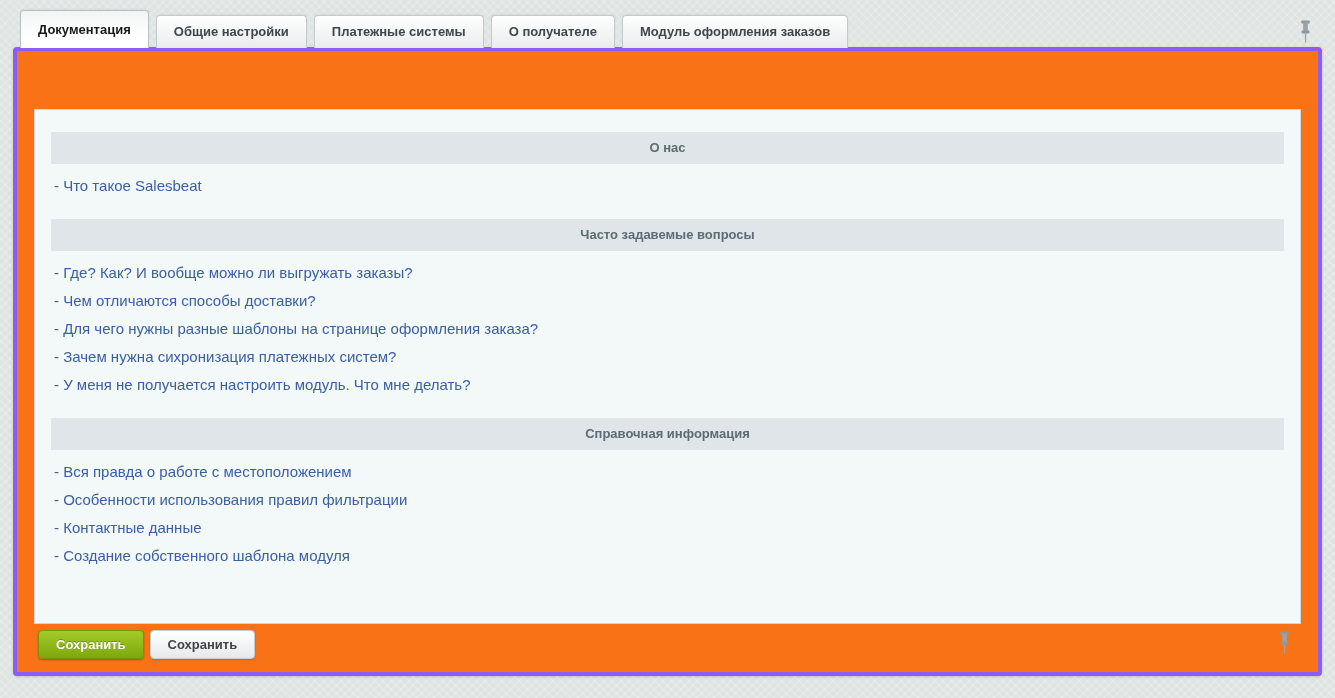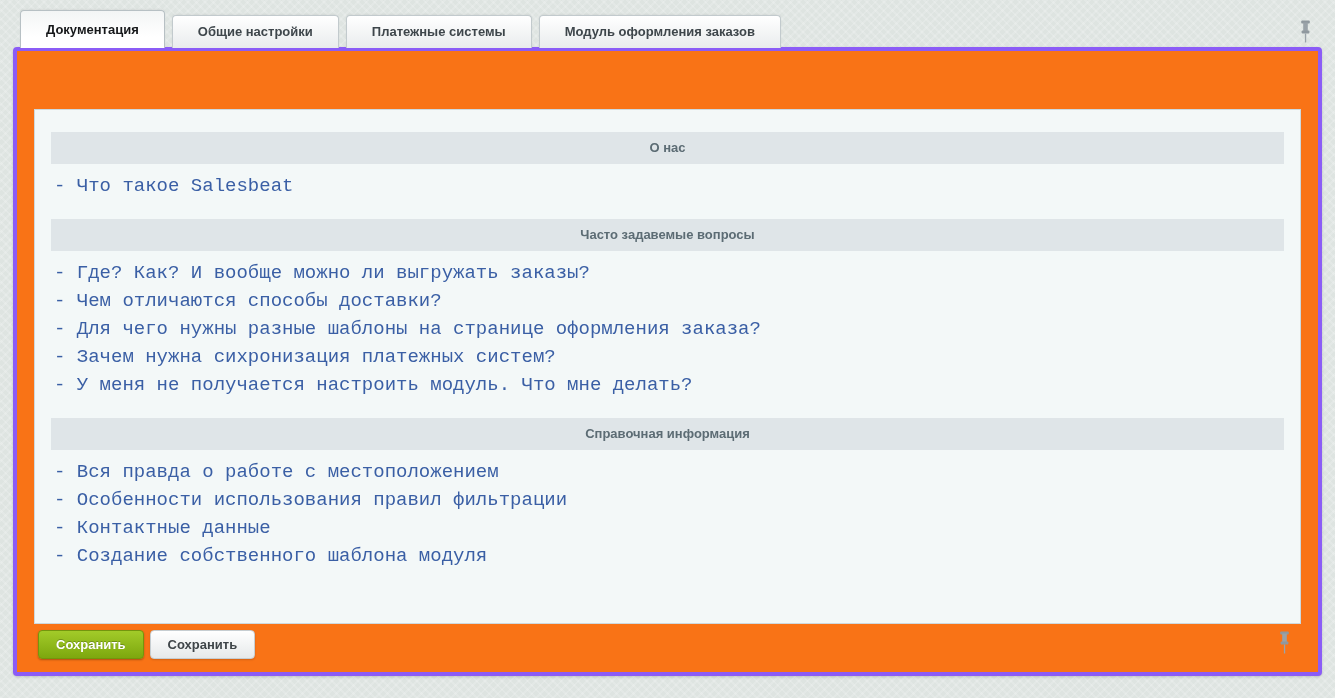--- a/index.html
+++ b/index.html
@@ -13,21 +13,21 @@
     position:relative;
   }
 
   
   .tab-bar {
     position:absolute; left:20px; top:10px; z-index:3;
     display:flex; align-items:flex-start;
   }
   .tab {
     height:33px; margin-top:5px; margin-right:7px;
-    padding:0 25px; line-height:32px;
+    padding:0 17px; line-height:32px;
     font-size:13px; font-weight:bold; color:#3e464b;
     background:linear-gradient(#ffffff, #e9eced);
     border:1px solid #c2cacd; border-bottom:none;
     border-radius:4px 4px 0 0;
     box-shadow:0 -1px 2px rgba(0,0,0,.05);
     cursor:pointer; white-space:nowrap;
   }
   .tab.active {
     height:38px; margin-top:0; line-height:38px;
     color:#16181a;
@@ -64,21 +64,21 @@
     overflow:hidden;
   }
   .section-bar {
     height:32px; line-height:32px;
     background:#dfe5e8;
     text-align:center;
     font-size:13px; font-weight:bold; color:#5c6c74;
   }
   .section-links { margin:8px 3px 19px; }
   .section-links:last-child { margin-bottom:13px; }
-  .link-row { line-height:28px; font-size:19px; white-space:nowrap;font-family:Liberation Mono, monospace; }
+  .link-row { line-height:28px; font-size:15px; white-space:nowrap; }
   .link-row a { color:#3a5fa5; text-decoration:none; cursor:pointer; }
 
   
   .footer-buttons {
     position:absolute; left:21px; bottom:13px;
     display:flex; align-items:center;
   }
   .btn {
     height:29px; padding:0 17px;
     font-family:"Liberation Sans", sans-serif;
@@ -100,20 +100,21 @@
     box-shadow:0 1px 2px rgba(0,0,0,.15);
   }
 </style>
 </head>
 <body>
 
 <div class="tab-bar">
     <div class="tab active">Документация</div>
     <div class="tab">Общие настройки</div>
     <div class="tab">Платежные системы</div>
+    <div class="tab">О получателе</div>
     <div class="tab">Модуль оформления заказов</div>
   </div>
 
 <span class="pin-top">
   <svg width="15" height="26" viewBox="0 0 15 26">
     <rect x="3.2" y="0.5" width="8.6" height="3" rx="1" fill="#8f989e"></rect>
     <rect x="5.2" y="2.5" width="4.6" height="8.5" fill="#99a2a8"></rect>
     <rect x="3.6" y="10.5" width="7.8" height="3" rx="1" fill="#8f989e"></rect>
     <rect x="6.9" y="13.5" width="1.3" height="9" fill="#9aa3a9"></rect>
   </svg>

